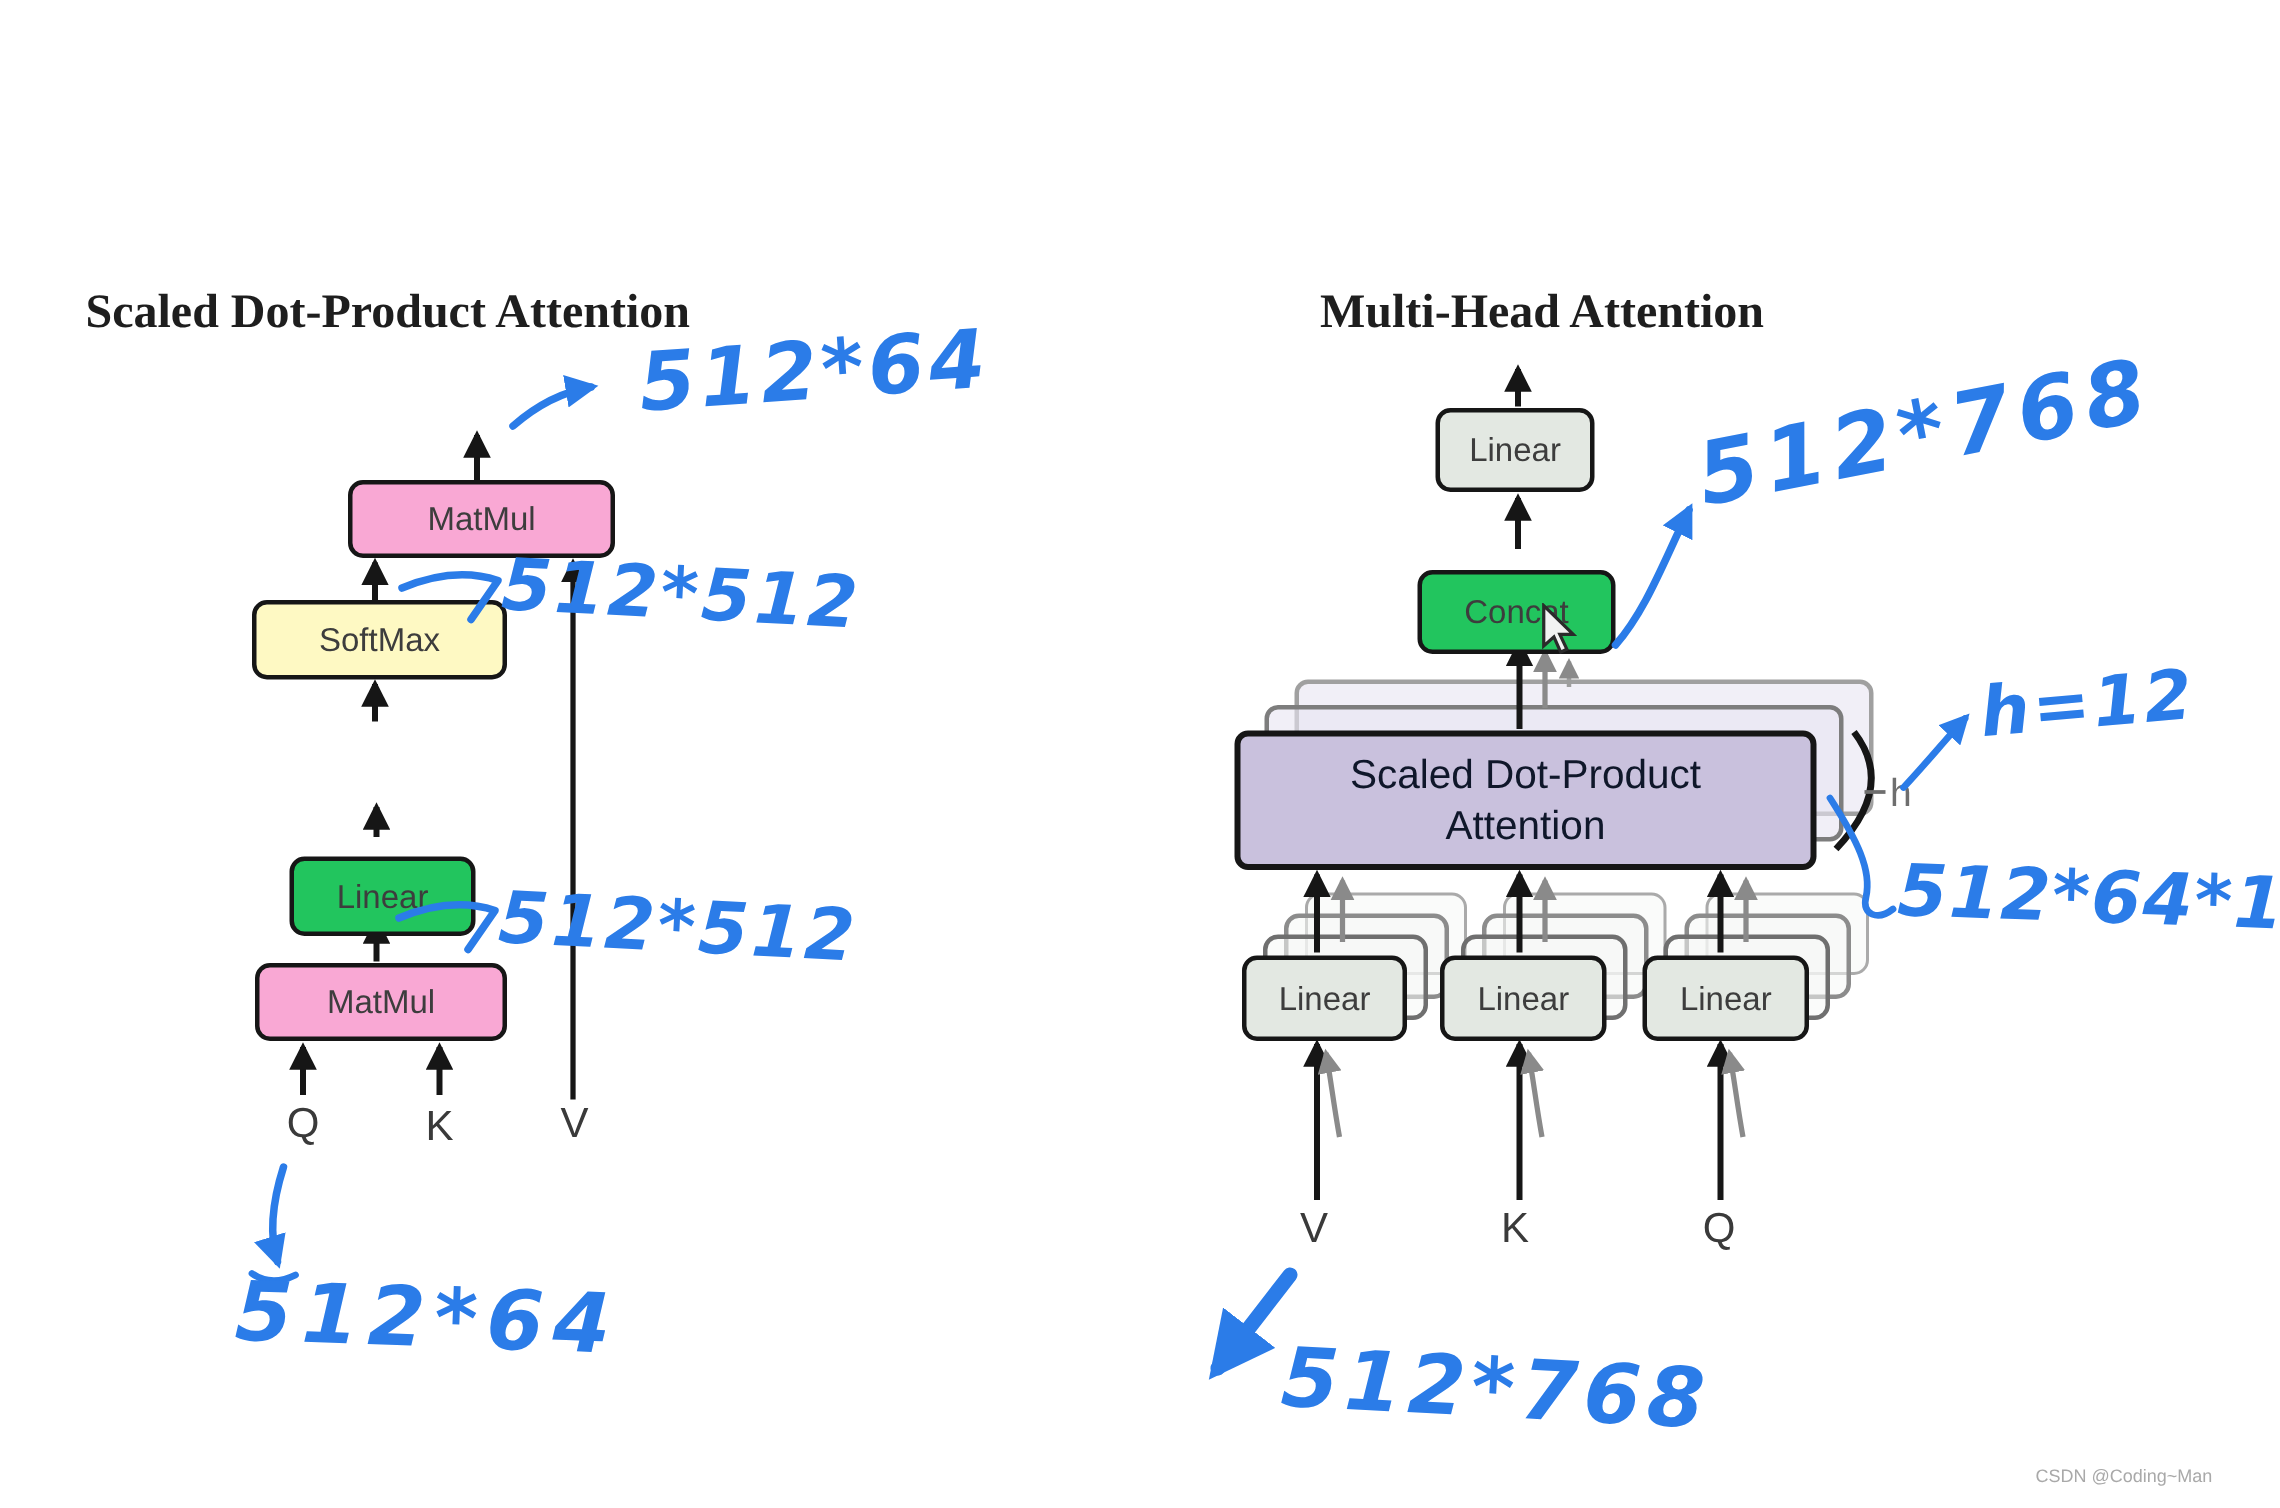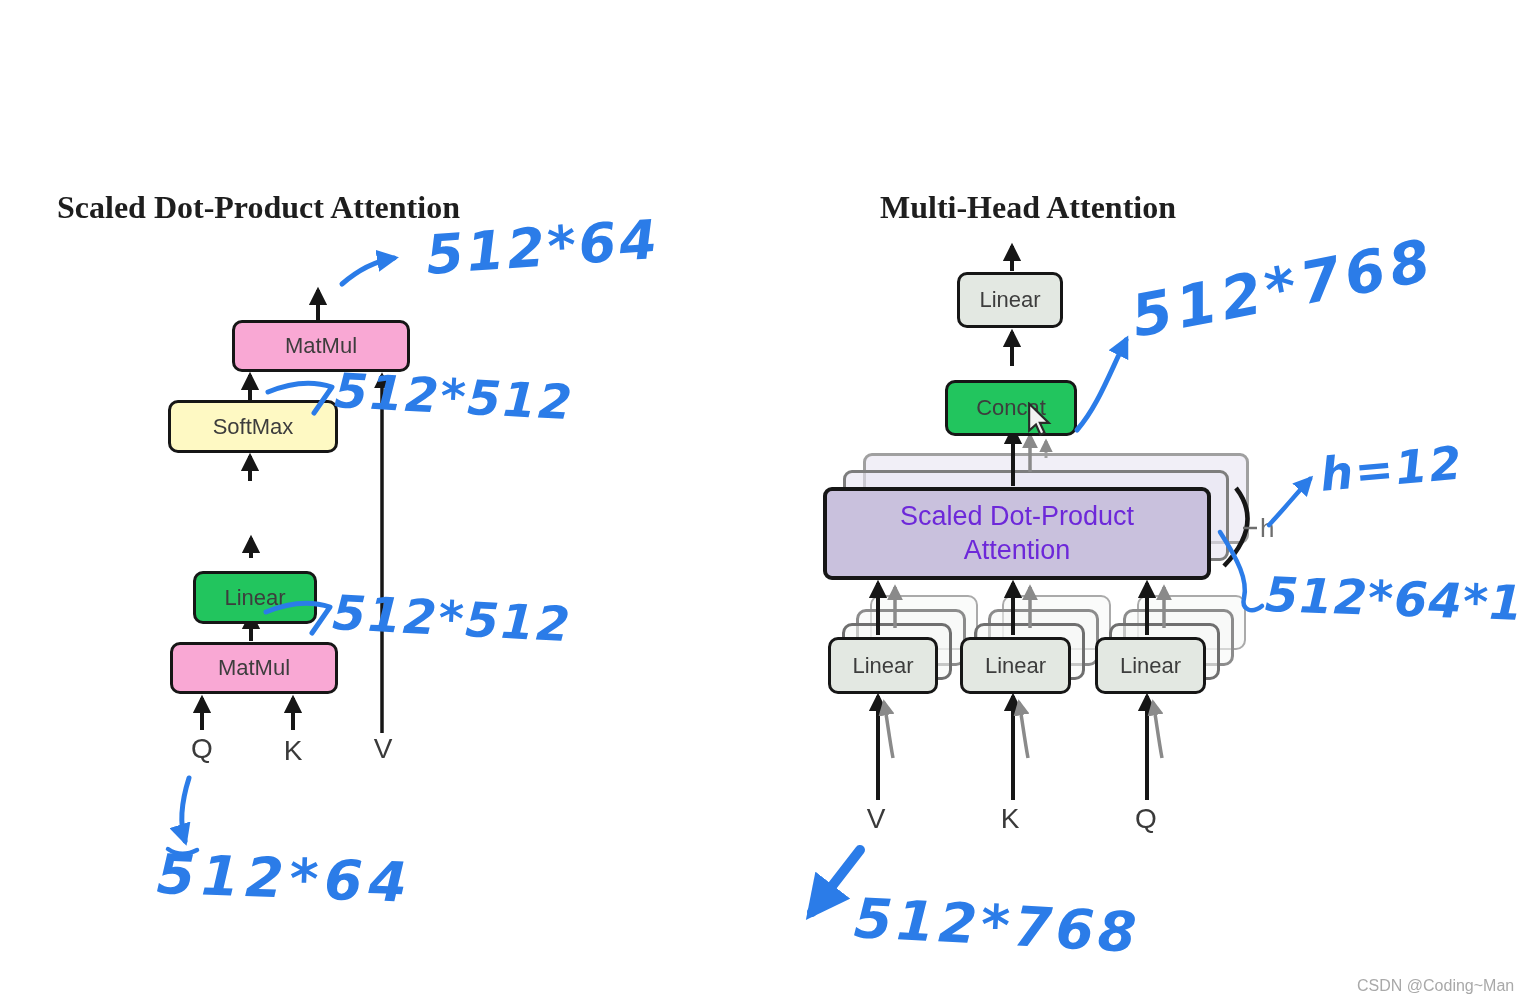--- a/index.html
+++ b/index.html
@@ -10,29 +10,29 @@
          font-size:32px;color:#1e1e1e;white-space:nowrap;z-index:3;}
   .node{position:absolute;display:flex;align-items:center;justify-content:center;
         border:3.5px solid #161616;border-radius:10px;font-size:22px;color:#3d3d3d;
         z-index:3;white-space:nowrap;}
   .purple{background:#f9a8d4;text-align:center;}
   .green{background:#fef9c3;}
   .pink{background:#f5c8dc;}
   .yellow{background:#22c55e;margin-top:12px;}
   .graygreen{background:#e3e8e2;}
   .lpurple{background:#c9c1dd;}
-  .sdpa{font-size:27px;color:#6d28d9;border-width:4px;border-radius:9px;line-height:1.25;
+  .sdpa{font-size:27px;color:#0f172a;border-width:4px;border-radius:9px;line-height:1.25;
         flex-direction:column;}
   .ghost{position:absolute;border-radius:10px;z-index:1;background:rgba(245,247,245,0.55);}
   .gpurple{background:rgba(232,228,242,0.6);border-radius:9px;}
   .iolabel{position:absolute;font-size:28px;color:#3a3a3a;text-align:center;z-index:3;}
   .ink{position:absolute;color:#2b7ce8;font-family:"DejaVu Sans",sans-serif;font-style:italic;
        font-weight:600;white-space:nowrap;z-index:5;transform-origin:left top;}
   .hlabel{position:absolute;font-size:26px;color:#6e6e6e;z-index:3;}
-  .watermark{position:absolute;font-size:16px;color:#a9a9a9;z-index:6;white-space:nowrap;}
+  .watermark{position:absolute;font-size:12px;color:#a9a9a9;z-index:6;white-space:nowrap;}
 </style>
 </head>
 <body>
 
 <div class="canvas">
 
   <div class="ghost gpurple" style="left:863px;top:453px;width:380px;height:85px;border:3px solid #a0a0a0;"></div>
   <div class="ghost gpurple" style="left:843px;top:470px;width:380px;height:85px;border:3px solid #7d7d7d;"></div>
 
   <div class="ghost" style="left:870px;top:595px;width:104px;height:51px;border:2.5px solid #aaaaaa;"></div>

